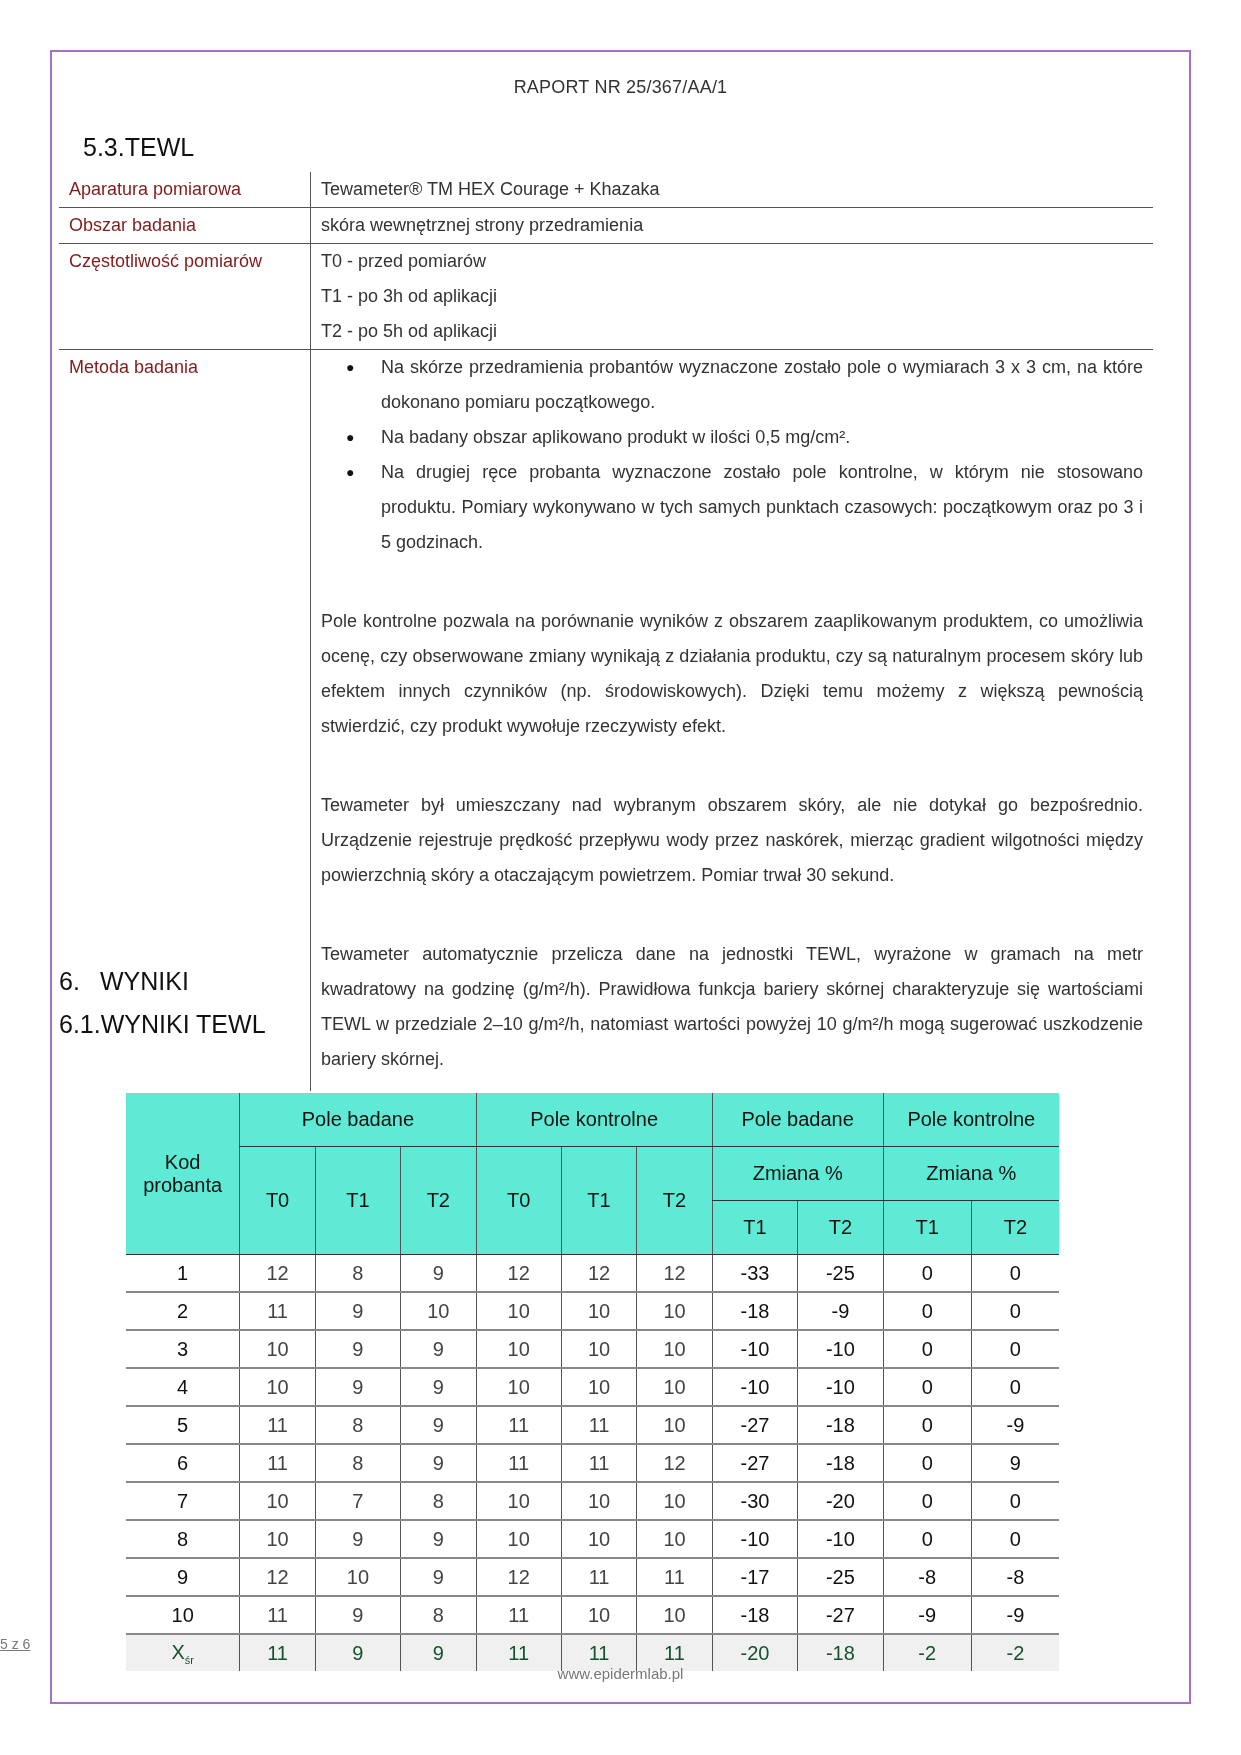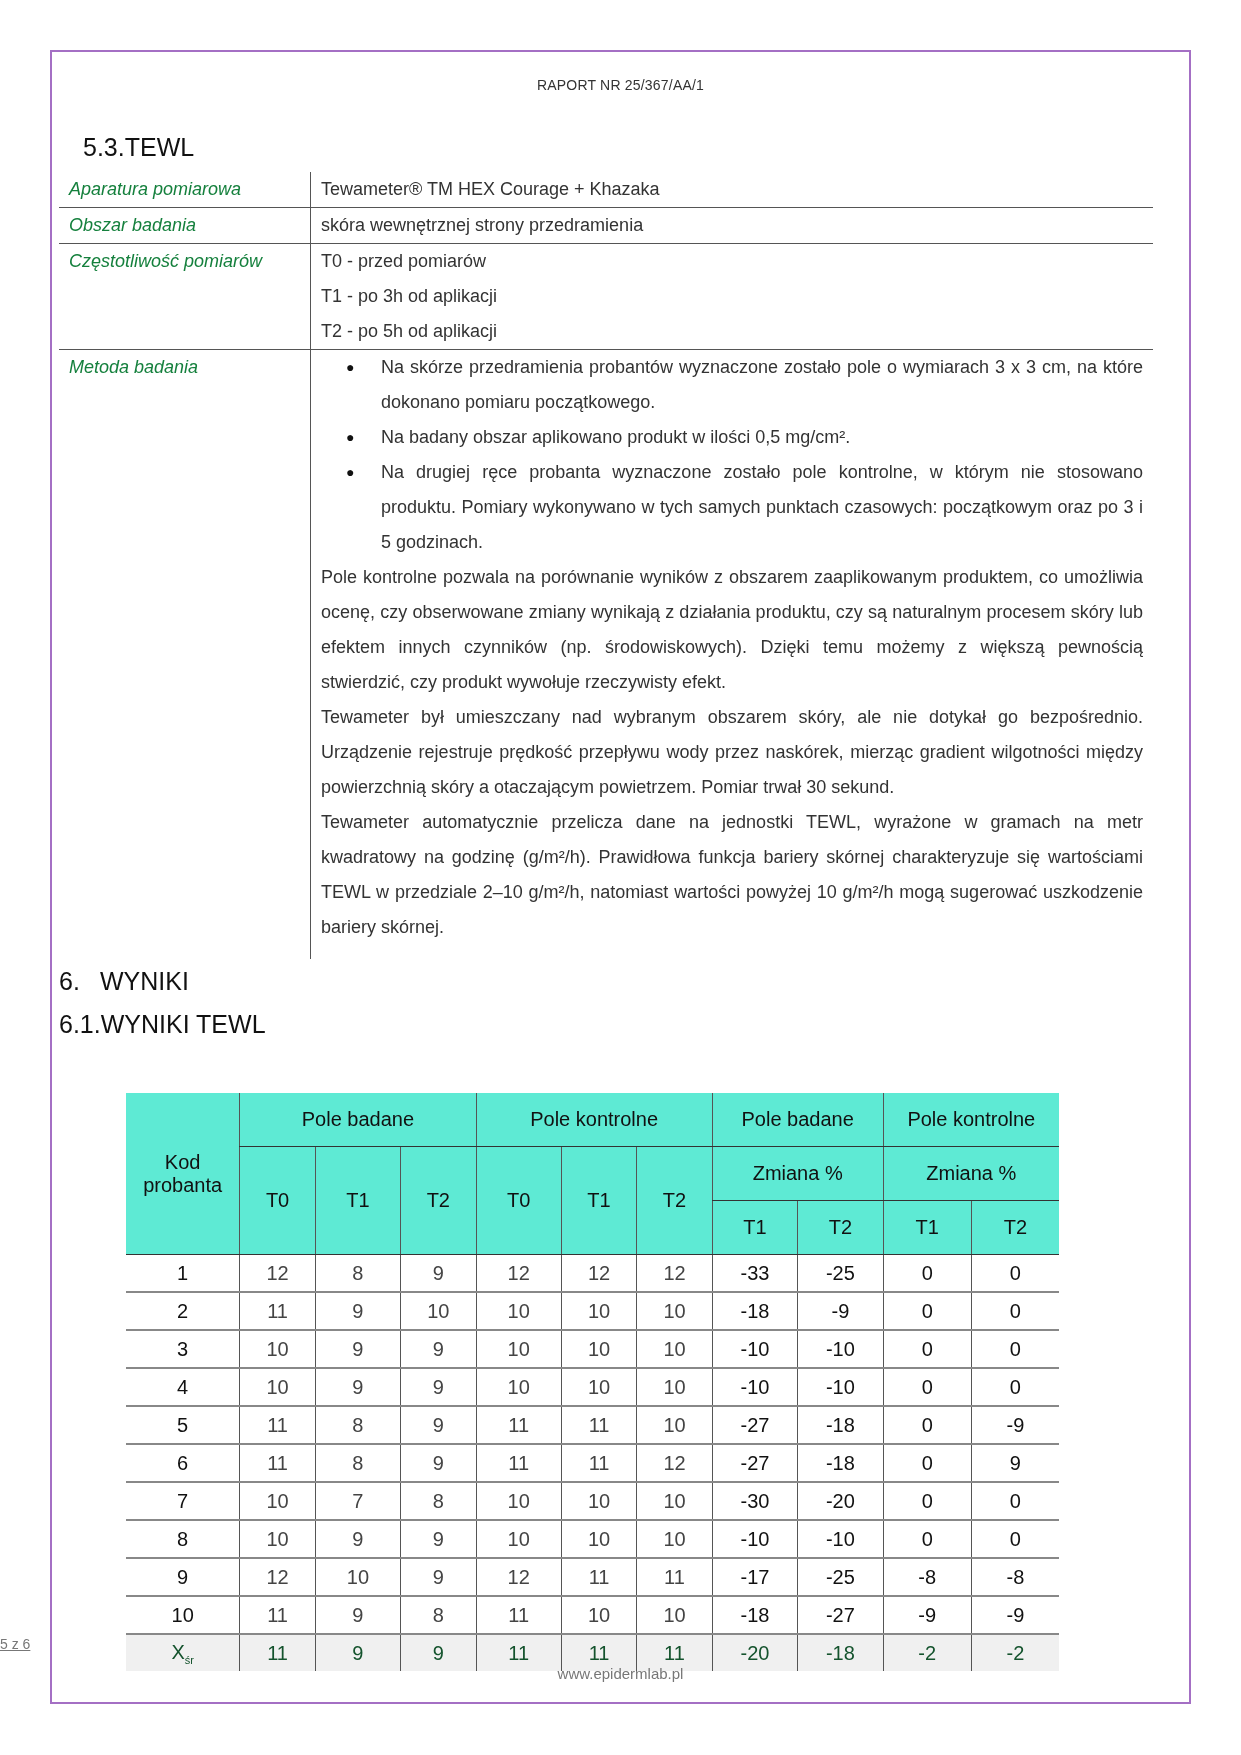--- a/index.html
+++ b/index.html
@@ -1,36 +1,36 @@
 <!DOCTYPE html>
 <html><head>
 <meta charset="utf-8">
 <style>
   html, body { margin: 0; padding: 0; background: #ffffff; }
   body { width: 1241px; height: 1755px; position: relative; overflow: hidden;
          font-family: "Liberation Sans", "DejaVu Sans", sans-serif; color: #222; }
   .page-border { position: absolute; left: 50px; top: 50px; width: 1141px; height: 1654px;
                  border: 2px solid #a46fc4; box-sizing: border-box; }
   .header-text { position: absolute; left: 0; width: 1241px; top: 77px; text-align: center;
-                 font-size: 14px; color: #333; letter-spacing: 0.2px; }
+                 font-size: 18px; color: #333; letter-spacing: 0.2px; }
   .h2 { position: absolute; left: 59px; font-size: 25px; color: #111; font-weight: normal; margin: 0; }
   .h2 .num { display: inline-block; }
   
   .info { position: absolute; left: 59px; top: 172px; width: 1094px; border-collapse: collapse;
           font-size: 18px; }
   .info td { padding: 0 10px; vertical-align: top; line-height: 35px; }
-  .info td.k { width: 231px; color: #15803d; border-right: 1px solid #555; font-style: italic; }
+  .info td.k { width: 231px; color: #7f1d1d; border-right: 1px solid #555; }
   .info td.v { color: #333; }
   .info tr.bb td { border-bottom: 1px solid #555; }
   .info tr.last td { padding-bottom: 14px; }
   .info .line { display: block; height: 35px; }
   .bullets { list-style: none; margin: 0; padding: 0 0 0 0; }
   .bullets li { position: relative; padding-left: 60px; text-align: justify; }
   .bullets li .dot { position: absolute; left: 25px; top: 0; font-size: 14px; color: #111; }
-  .para { text-align: justify; }
+  .para { text-align: justify; margin-top: 44px; }
   
   .res { position: absolute; left: 126px; top: 1093px; width: 933px; border-collapse: collapse;
          font-size: 20px; text-align: center; }
   .res th { background: #5eead4; font-weight: normal; color: #111; height: 35px; padding: 9px;
             border-left: 1px solid #555; border-bottom: 1px solid #333; }
   .res th.first { border-left: none; margin-top: 32px; }
   .res td { height: 36px; padding: 0; border-left: 1px solid #555; border-bottom: 2px solid #888; color: #444; }
   .res td.first { border-left: none; color: #111; }
   .res td.dk { color: #111; }
   .res tr.mean td { background: #f0f0f0; color: #14532d; border-bottom: none; }

